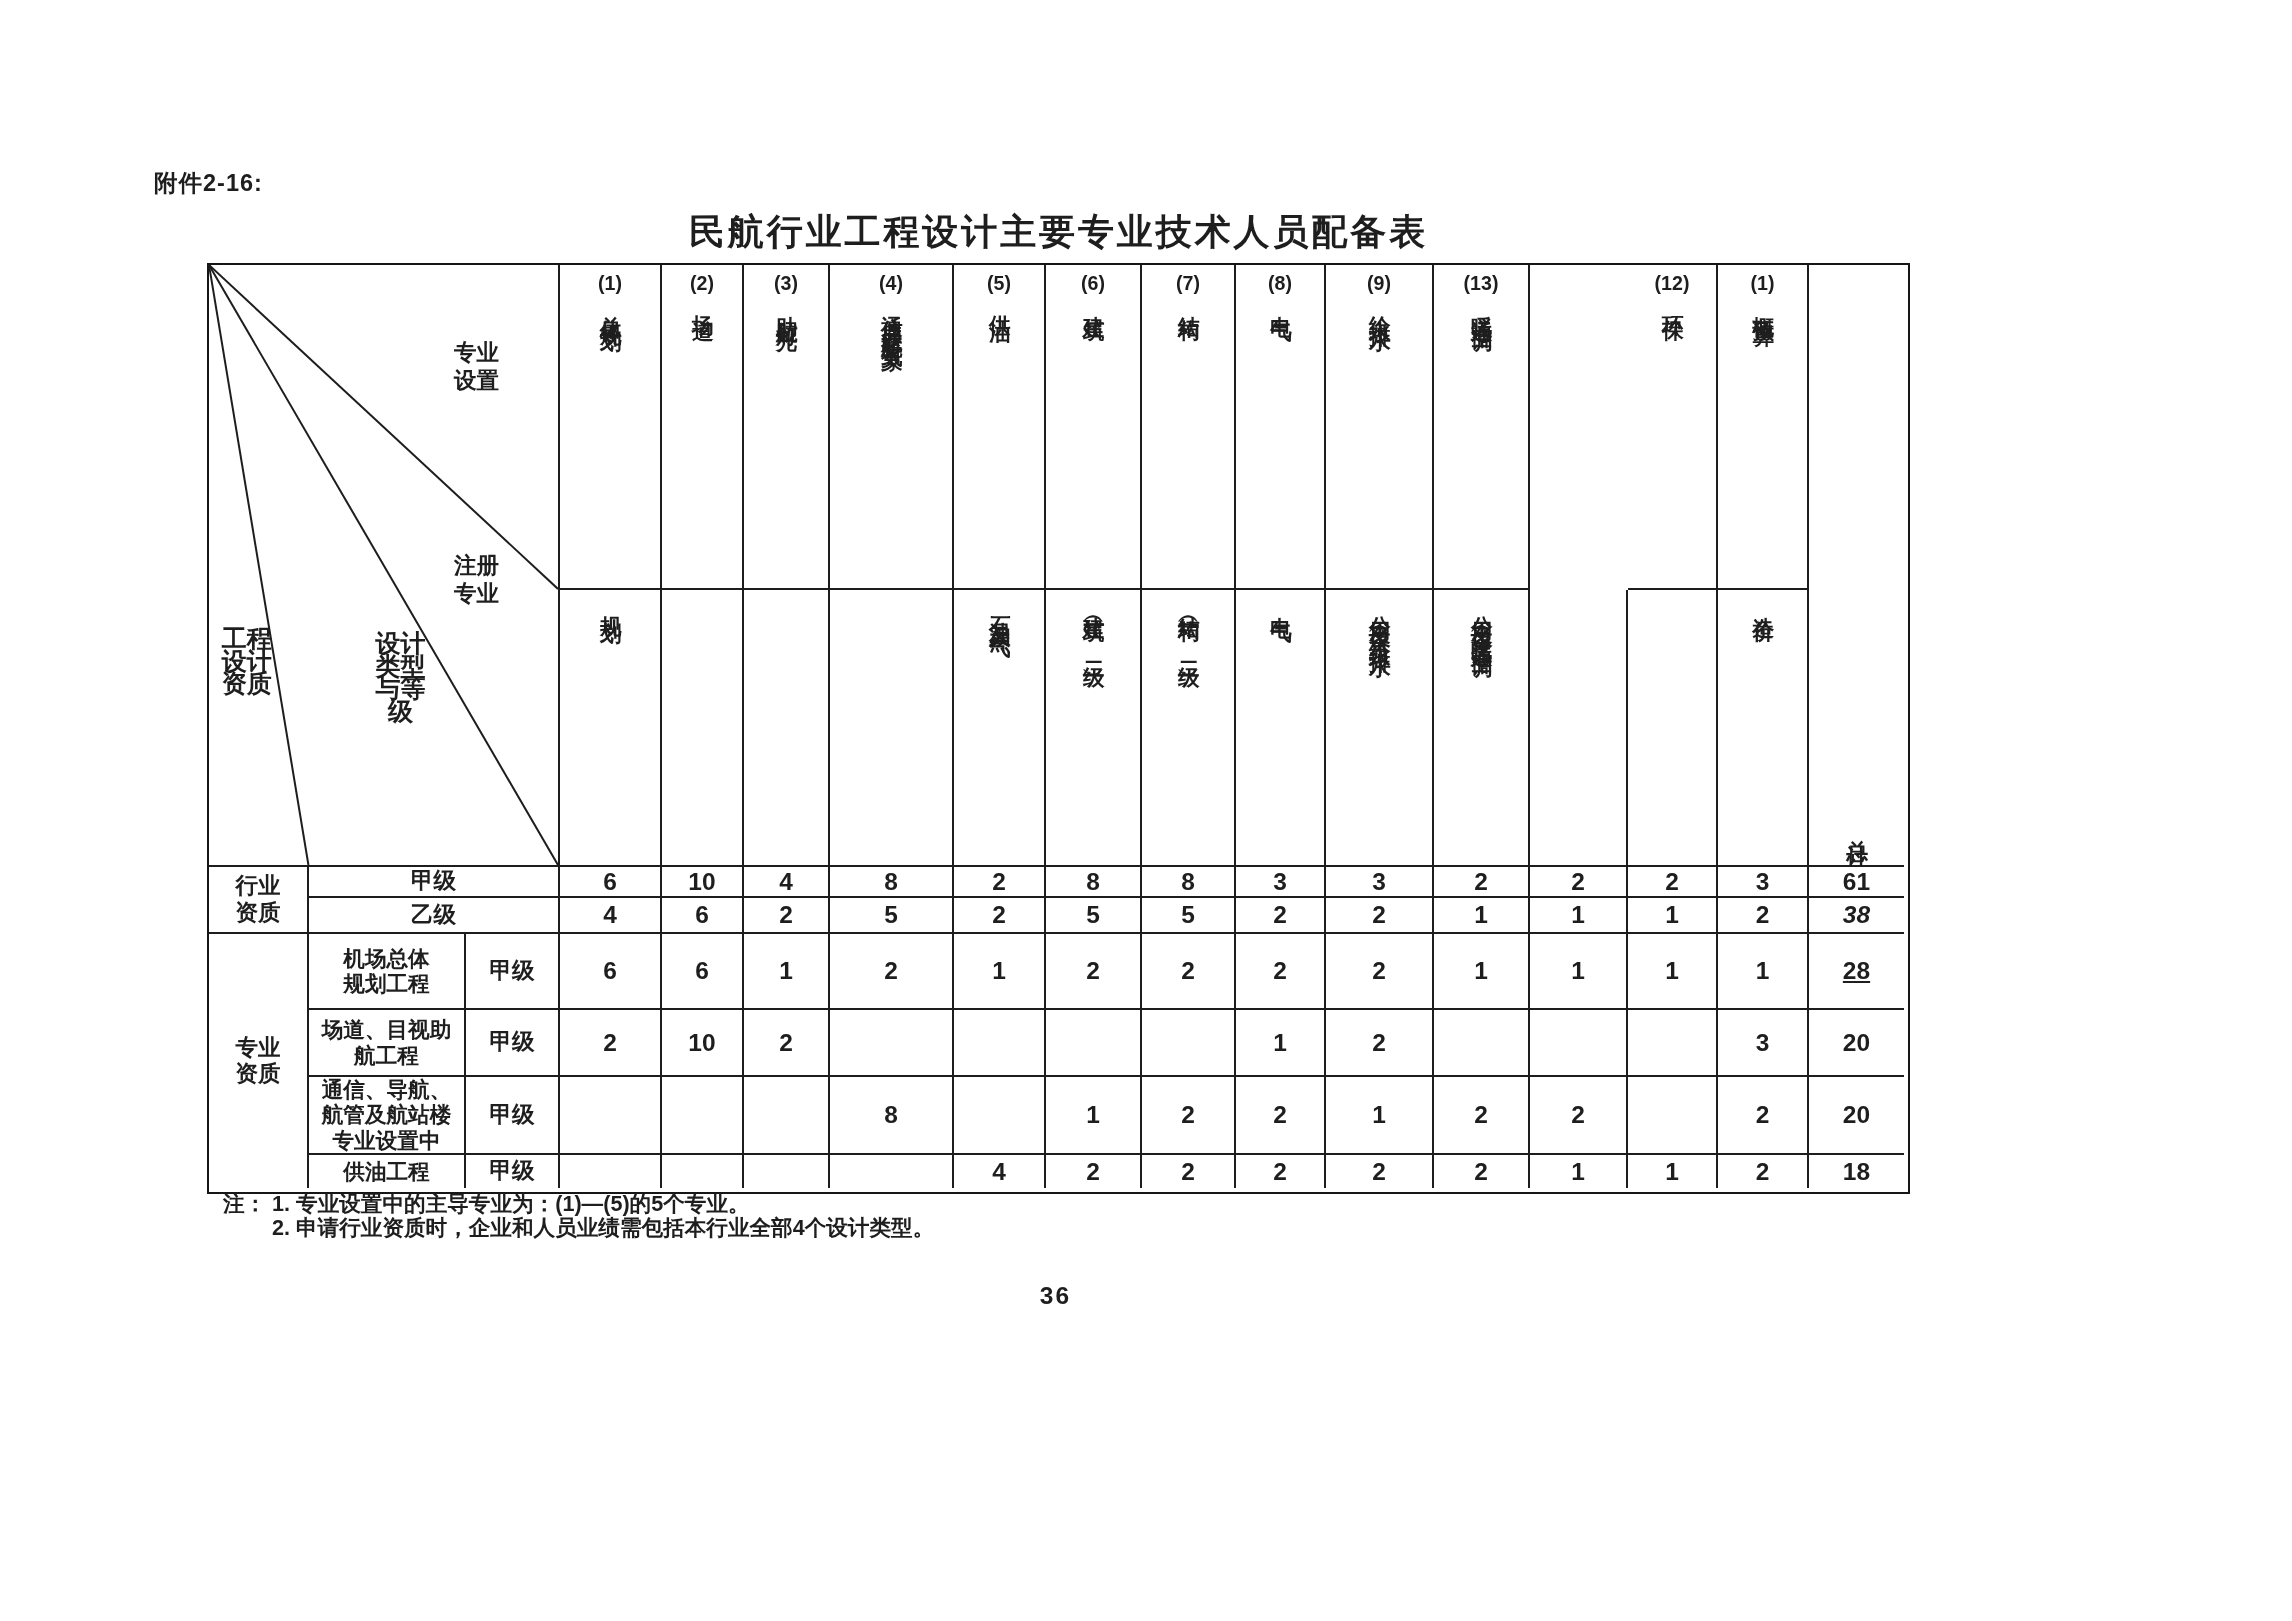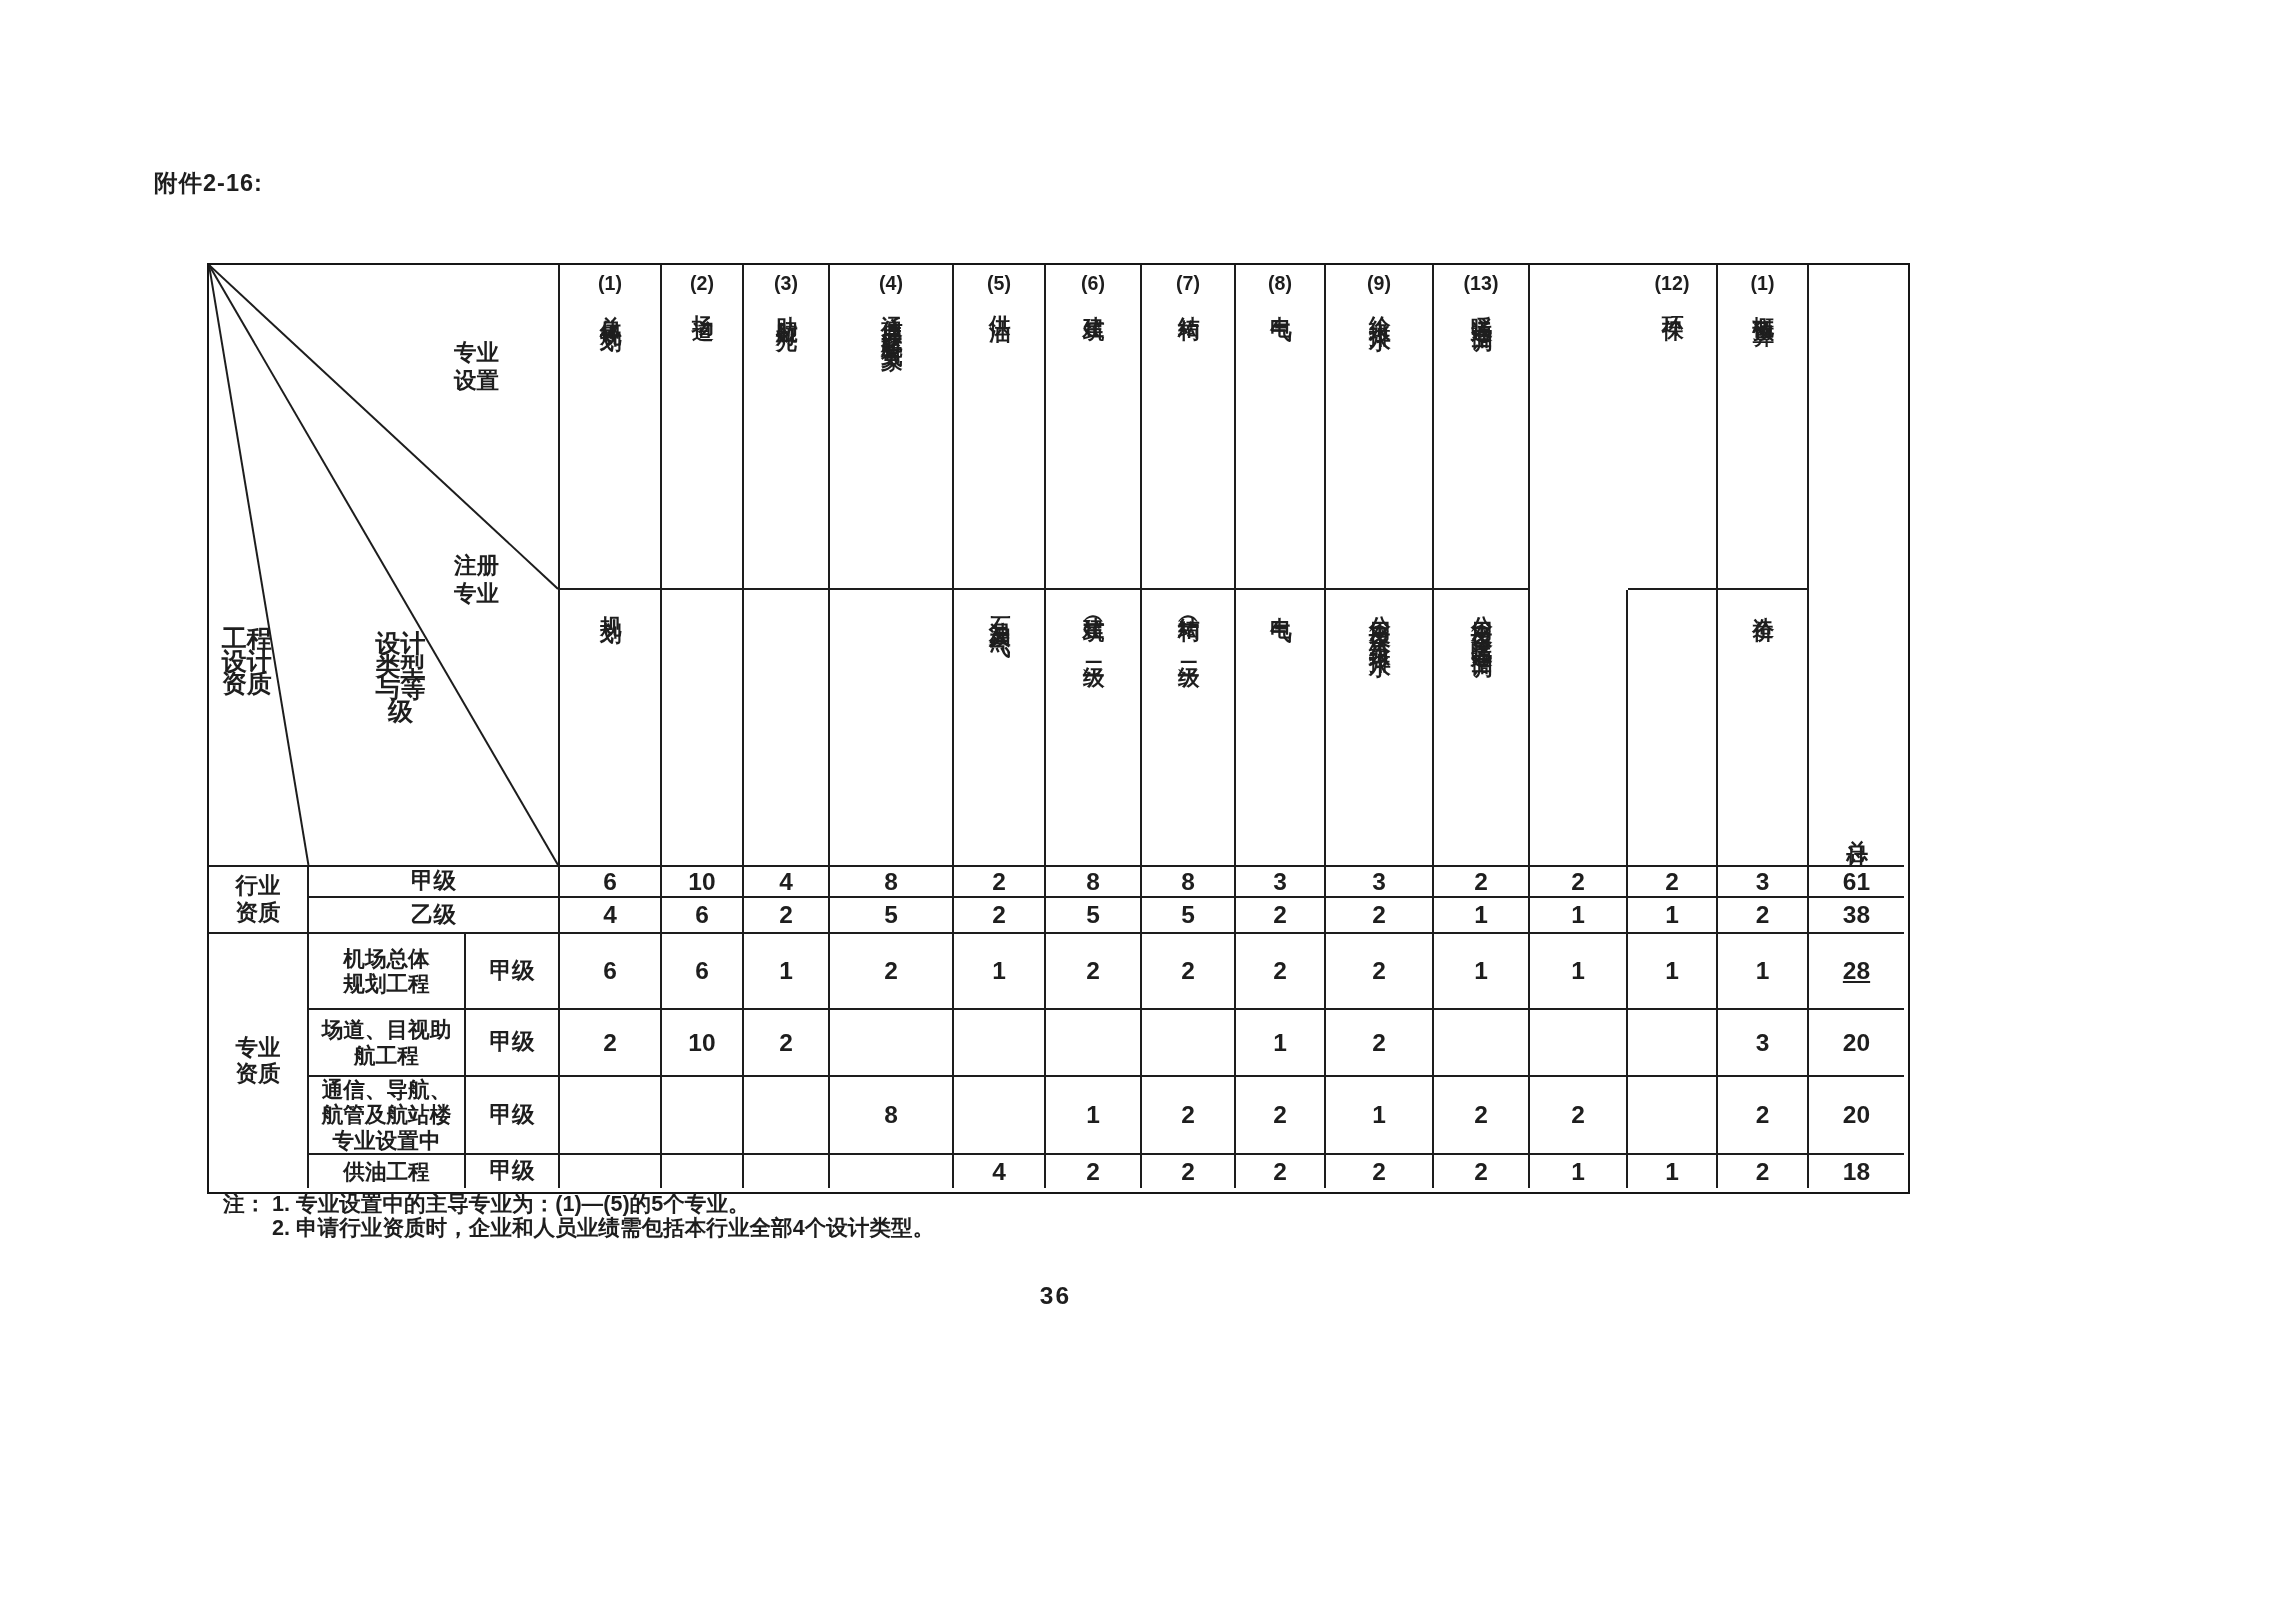--- a/index.html
+++ b/index.html
@@ -43,20 +43,21 @@
   .note-indent{margin-left:49px;}
   .pageno{position:absolute;left:207px;top:1282px;width:1697px;text-align:center;
           font-size:24.5px;font-weight:600;letter-spacing:2px;}
 </style>
 </head>
 <body>
 
 <div class="page">
 
   <div class="attach">附件2-16:</div>
+  <div class="title">民航行业工程设计主要专业技术人员配备表</div>
 
   <div class="grid" id="grid">
 
     <div class="cell corner" style="grid-area:1/1/3/4">
       <svg viewBox="0 0 358 615" preserveAspectRatio="none">
         <line x1="0" y1="0" x2="102" y2="615" stroke="#1d1d1d" stroke-width="2" vector-effect="non-scaling-stroke"></line>
         <line x1="0" y1="0" x2="358" y2="615" stroke="#1d1d1d" stroke-width="2" vector-effect="non-scaling-stroke"></line>
         <line x1="0" y1="0" x2="358" y2="332" stroke="#1d1d1d" stroke-width="2" vector-effect="non-scaling-stroke"></line>
       </svg>
       <div class="clabel big" style="left:245px;top:74px;">专业
@@ -204,21 +205,21 @@
       <div class="cell num" style="grid-area: 4 / 7;">5</div>
       <div class="cell num" style="grid-area: 4 / 8;">2</div>
       <div class="cell num" style="grid-area: 4 / 9;">5</div>
       <div class="cell num" style="grid-area: 4 / 10;">5</div>
       <div class="cell num" style="grid-area: 4 / 11;">2</div>
       <div class="cell num" style="grid-area: 4 / 12;">2</div>
       <div class="cell num" style="grid-area: 4 / 13;">1</div>
       <div class="cell num" style="grid-area: 4 / 14;">1</div>
       <div class="cell num" style="grid-area: 4 / 15;">1</div>
       <div class="cell num" style="grid-area: 4 / 16;">2</div>
-      <div class="cell num no-r" style="grid-area: 4 / 17;">38</div>
+      <div class="cell num no-r" style="grid-area: 4 / 17; font-style: italic;">38</div>
       <div class="cell num" style="grid-area: 5 / 4;">6</div>
       <div class="cell num" style="grid-area: 5 / 5;">6</div>
       <div class="cell num" style="grid-area: 5 / 6;">1</div>
       <div class="cell num" style="grid-area: 5 / 7;">2</div>
       <div class="cell num" style="grid-area: 5 / 8;">1</div>
       <div class="cell num" style="grid-area: 5 / 9;">2</div>
       <div class="cell num" style="grid-area: 5 / 10;">2</div>
       <div class="cell num" style="grid-area: 5 / 11;">2</div>
       <div class="cell num" style="grid-area: 5 / 12;">2</div>
       <div class="cell num" style="grid-area: 5 / 13;">1</div>

